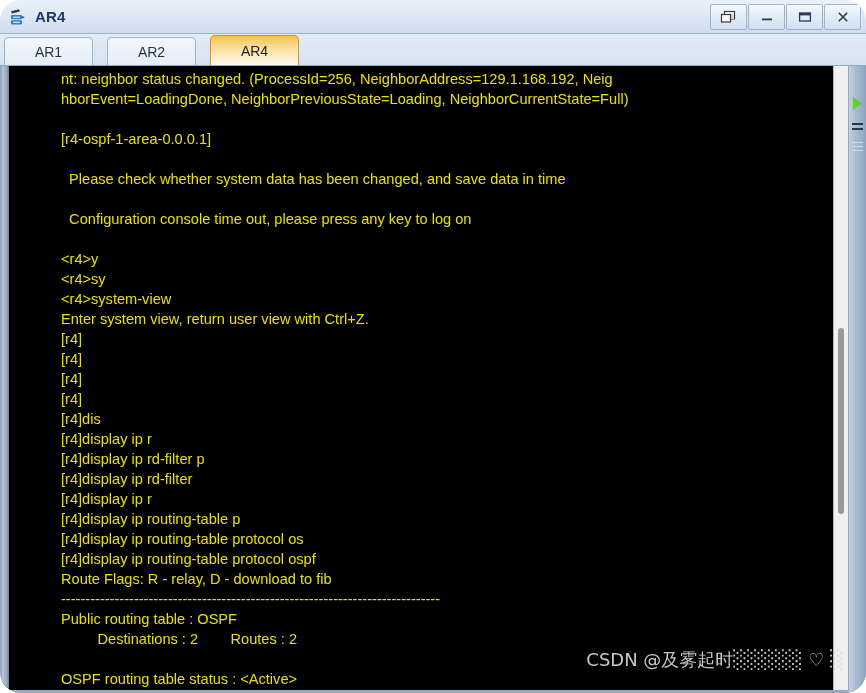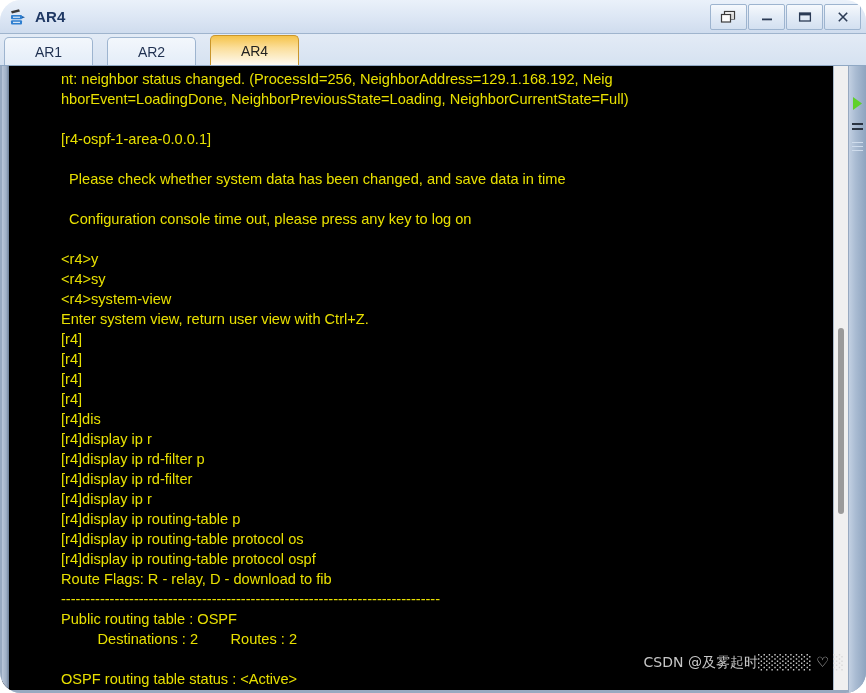--- a/index.html
+++ b/index.html
@@ -216,21 +216,21 @@
     background: #cfdcec;
     margin-bottom: 3px;
   }
 
   
   .watermark {
     position: absolute;
     right: 22px;
     bottom: 21px;
     font-family: "DejaVu Sans", sans-serif;
-    font-size: 14px;
+    font-size: 18px;
     color: #d8d8d8;
     white-space: nowrap;
     opacity: 0.92;
   }
 </style>
 </head>
 <body>
 
 <div id="app">
 

